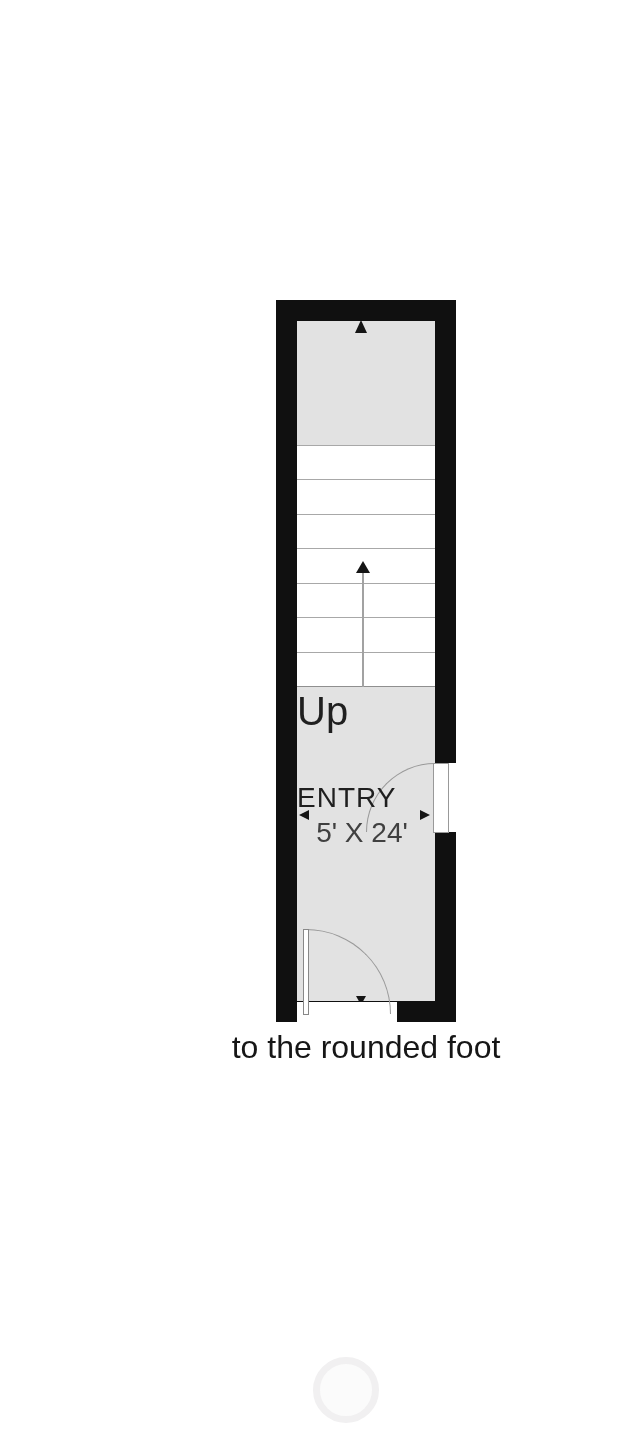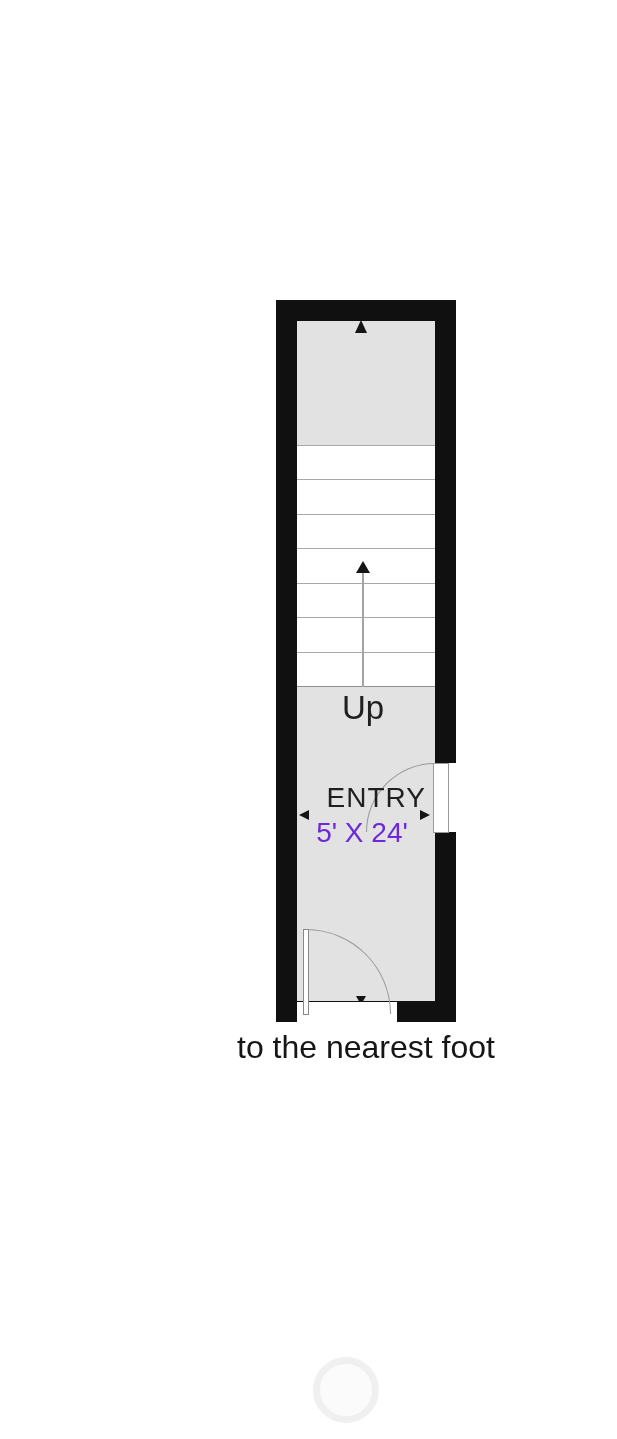--- a/index.html
+++ b/index.html
@@ -91,41 +91,40 @@
     width: 0; height: 0;
     border-top: 5px solid transparent;
     border-bottom: 5px solid transparent;
     border-left: 10px solid #151515;
   }
 
   
   .up-label {
     left: 297px; top: 691px;
     width: 132px;
-    text-align: center;
-    font-size: 33px;
+    font-size: 40px;
     line-height: 1;
     color: #1f1f1f;
   }
   .room-name {
     left: 297px; top: 784px;
     width: 129px;
-    text-align: right;
+    text-align: left;
     font-size: 28px;
     line-height: 1;
     letter-spacing: 1px;
     color: #1f1f1f;
   }
   .room-size {
     left: 297px; top: 819px;
     width: 130px;
     text-align: center;
     font-size: 28px;
     line-height: 1;
-    color: #6d28d9;
+    color: #404040;
   }
 
   
   .right-door-opening {
     left: 435px; top: 763px;
     width: 21px; height: 69px;
     background: #ffffff;
   }
   .right-door-leaf {
     left: 433px; top: 763px;
@@ -216,16 +215,16 @@
 
 <div class="abs bottom-door-opening"></div>
 <div class="abs bottom-door-arc"></div>
 <div class="abs bottom-door-leaf"></div>
 
 <div class="abs up-label">Up</div>
 <div class="abs room-name">ENTRY</div>
 <div class="abs room-size">5' X 24'</div>
 
 <div class="abs caption">
-  <div>to the nearest foot</div>
+  <div>to the rounded foot</div>
 </div>
 
 <div class="abs watermark-circle"></div>
 
 </body></html>

